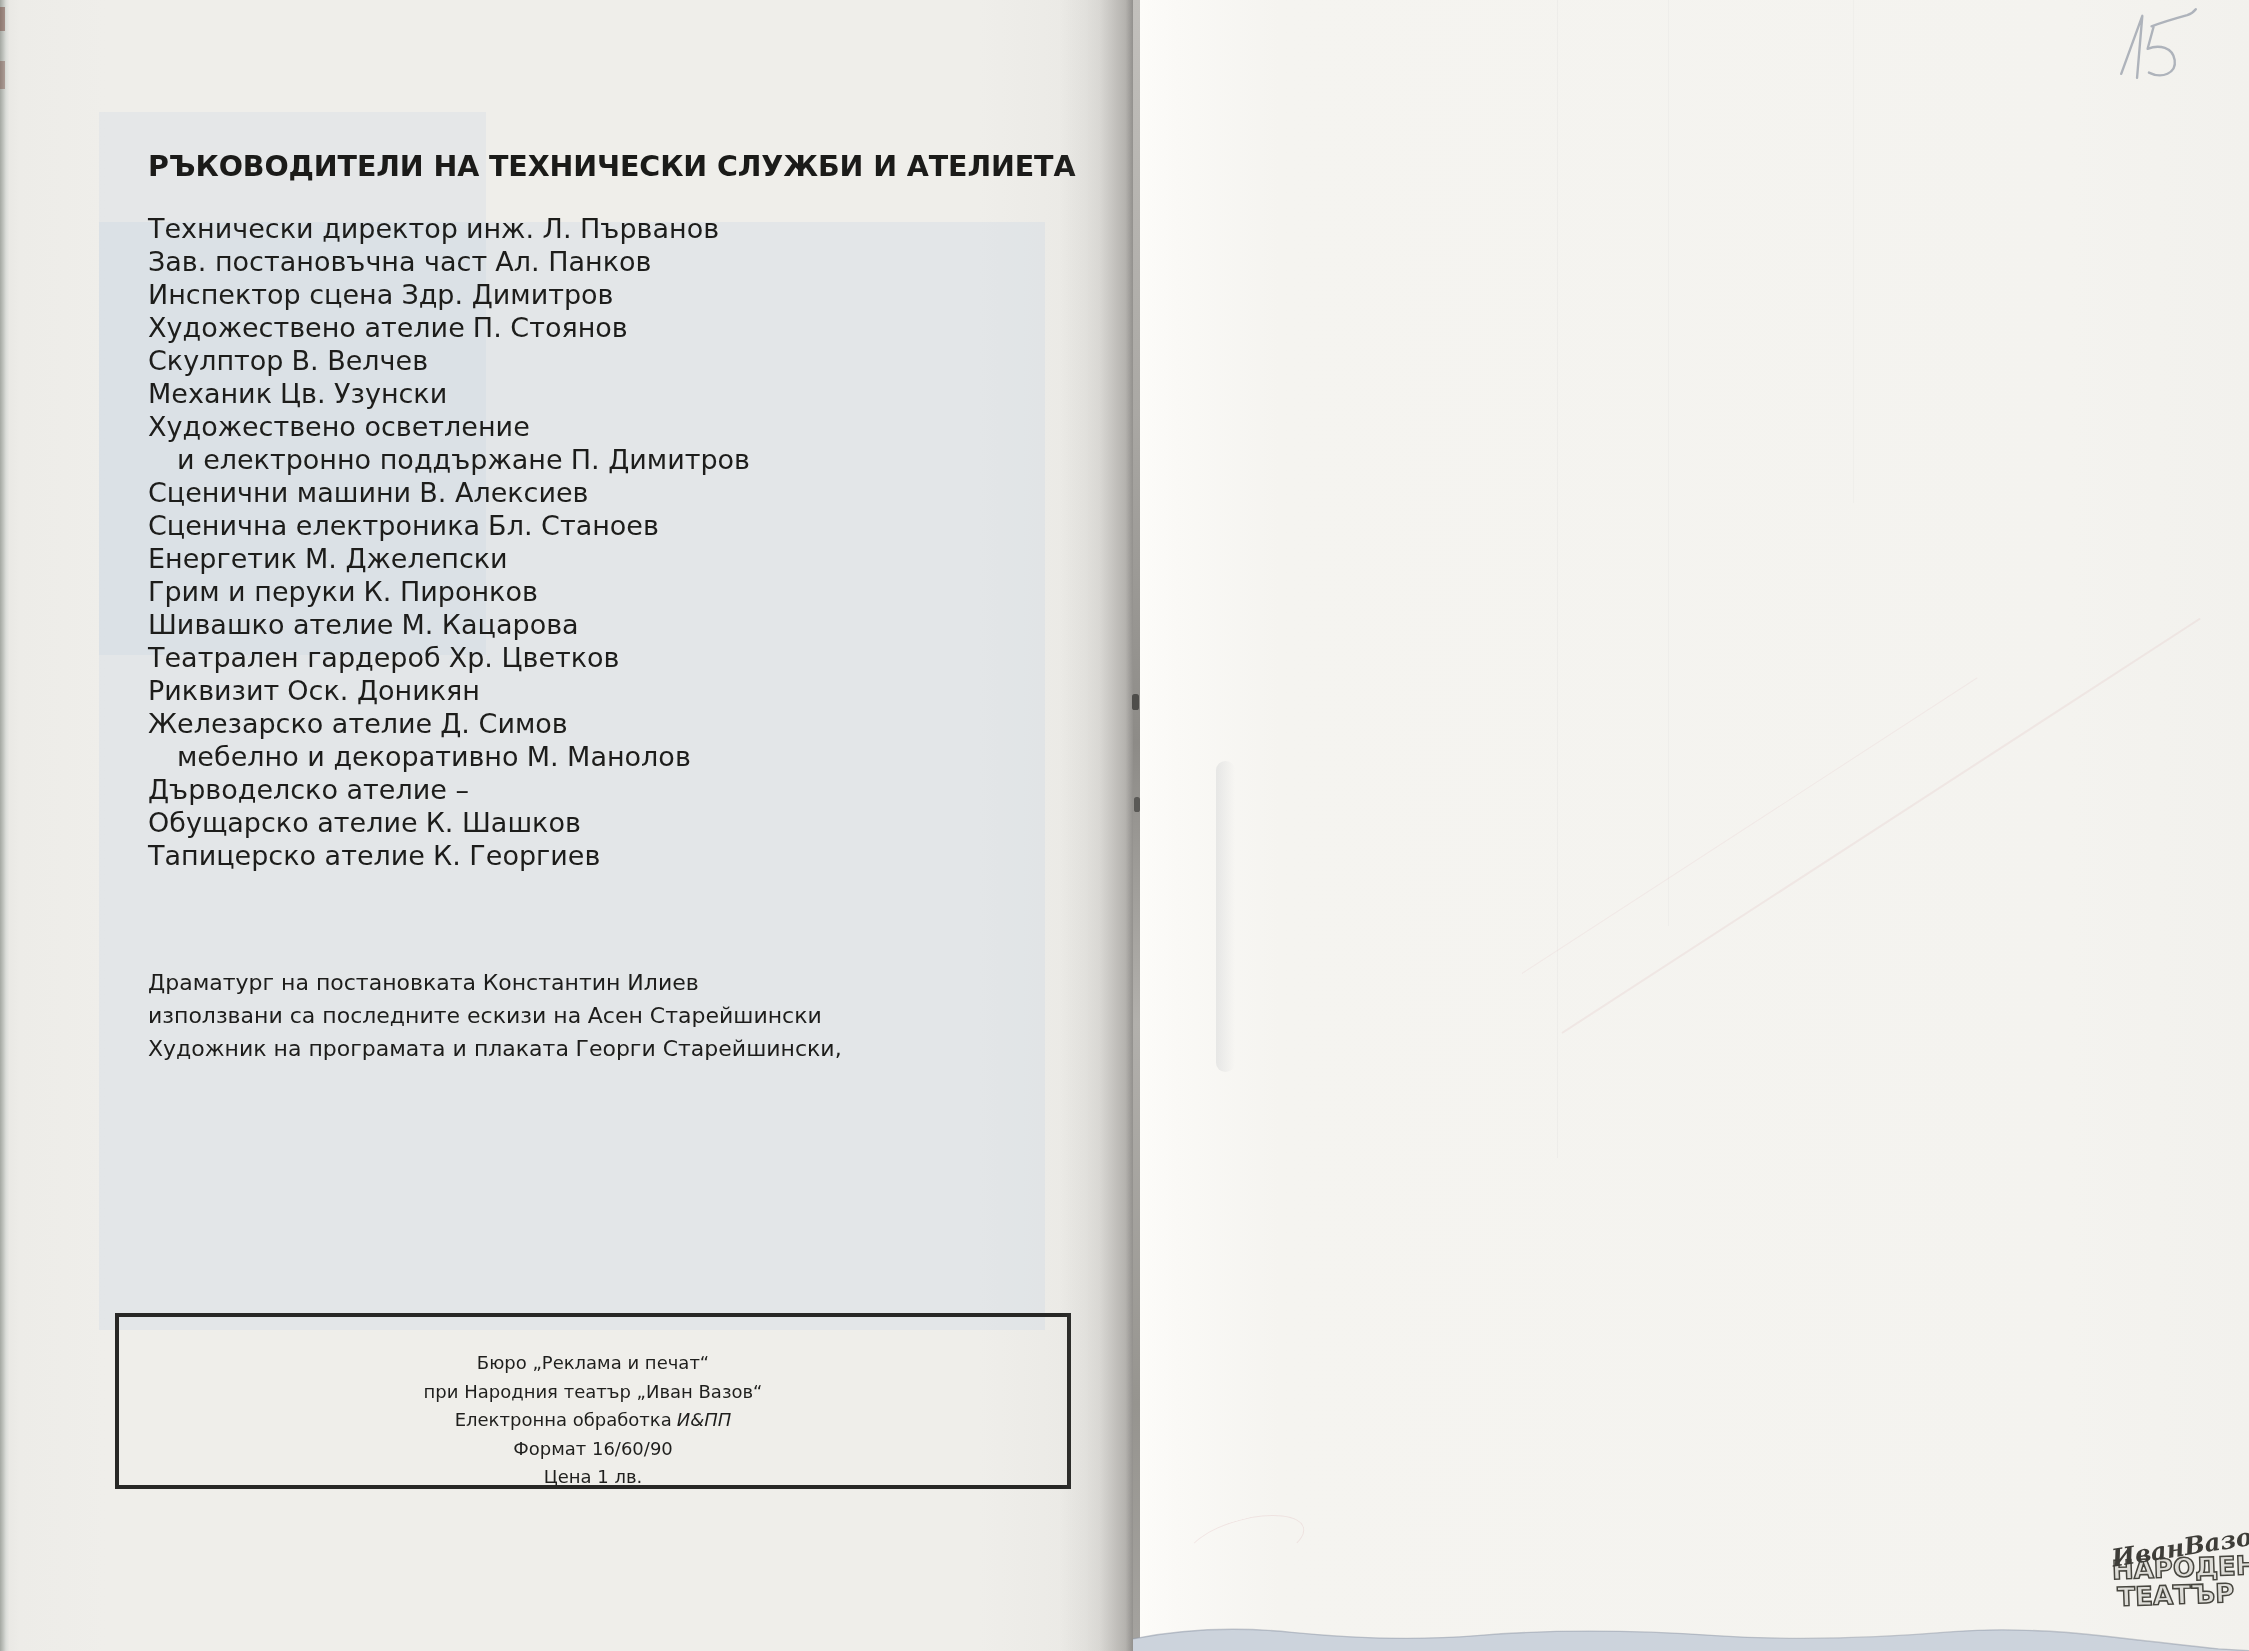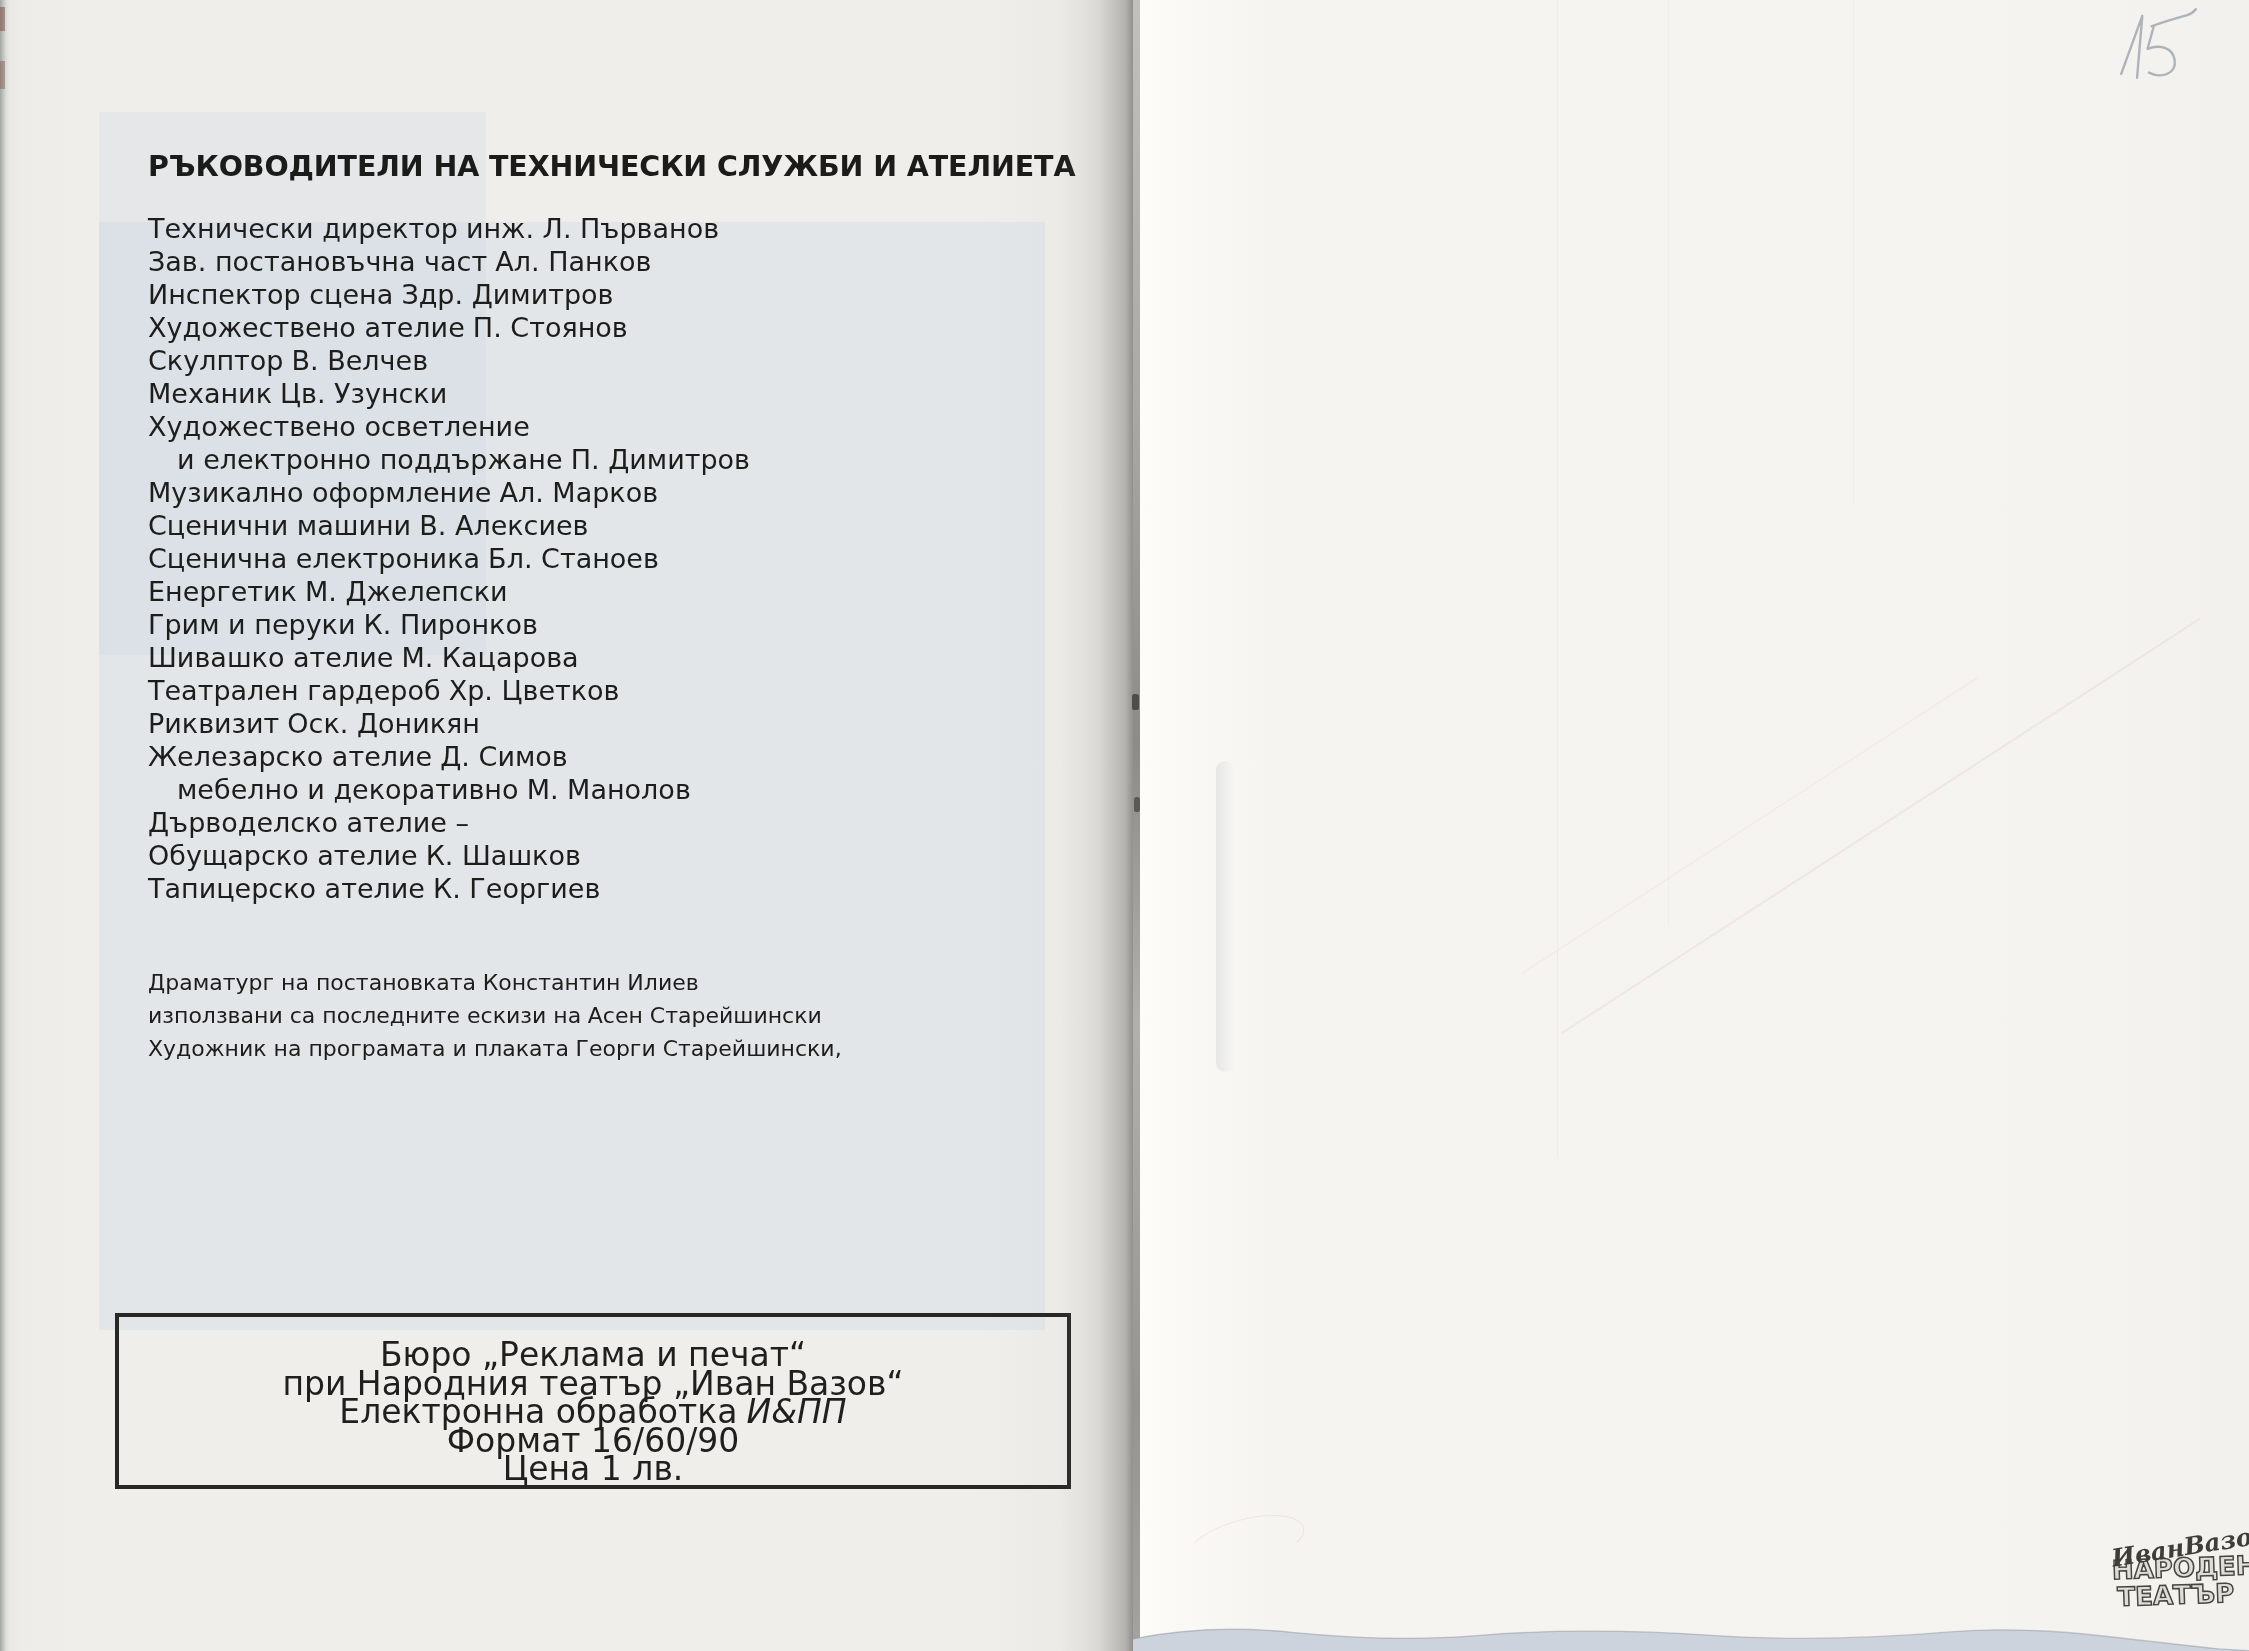--- a/index.html
+++ b/index.html
@@ -28,21 +28,21 @@
   .staff-row.indent { padding-left:29px; }
   .credits { position:absolute; left:148px; top:966px; font-size:22px; line-height:33px; white-space:nowrap; }
   .name { margin-left:0.30em; }
   .name:empty { display:none; }
 
   .info-box {
     position:absolute; left:115px; top:1313px; width:948px; height:168px;
     border:4px solid #272725; box-sizing:content-box;
     text-align:center; padding-top:0;
   }
-  .info-box-inner { padding-top:24px; font-size:33px; line-height:28.5px; color:#1f1f1d; }
+  .info-box-inner { padding-top:32px; font-size:18px; line-height:28.5px; color:#1f1f1d; }
   .box-italic { font-style:italic; margin-left:0.28em; }
   .box-italic:empty { display:none; }
 
   
   .gutter-shadow { position:absolute; left:1059px; top:0; width:74px; height:1651px;
     background:linear-gradient(90deg,rgba(160,158,154,0) 0%,rgba(160,158,154,0.18) 55%,rgba(130,128,124,0.45) 90%,rgba(100,98,95,0.55) 100%); }
   .gutter-line { position:absolute; left:1133px; top:0; width:6.6px; height:1651px;
     background:linear-gradient(180deg,#c2c0bc 0%,#aaa8a4 25%,#8d8b87 45%,#b2b0ac 62%,#96948f 85%,#a5a39f 100%); }
   .notch-1 { position:absolute; left:1132px; top:694px; width:6.6px; height:16px; background:#4e4d4a; border-radius:2.6px; }
   .notch-2 { position:absolute; left:1134px; top:797px; width:6px; height:14.6px; background:#5a5956; border-radius:2.6px; }
@@ -101,21 +101,20 @@
         <div class="staff-row"><span class="role">Художествено ателие</span><span class="name">П. Стоянов</span></div>
 
         <div class="staff-row"><span class="role">Скулптор</span><span class="name">В. Велчев</span></div>
 
         <div class="staff-row"><span class="role">Механик</span><span class="name">Цв. Узунски</span></div>
 
         <div class="staff-row"><span class="role">Художествено осветление</span></div>
 
         <div class="staff-row indent"><span class="role">и електронно поддържане</span><span class="name">П. Димитров</span></div>
 
-        <div class="staff-row"><span class="role">Музикално оформление</span><span class="name">Ал. Марков</span></div>
 
         <div class="staff-row"><span class="role">Сценични машини</span><span class="name">В. Алексиев</span></div>
 
         <div class="staff-row"><span class="role">Сценична електроника</span><span class="name">Бл. Станоев</span></div>
 
         <div class="staff-row"><span class="role">Енергетик</span><span class="name">М. Джелепски</span></div>
 
         <div class="staff-row"><span class="role">Грим и перуки</span><span class="name">К. Пиронков</span></div>
 
         <div class="staff-row"><span class="role">Шивашко ателие</span><span class="name">М. Кацарова</span></div>

